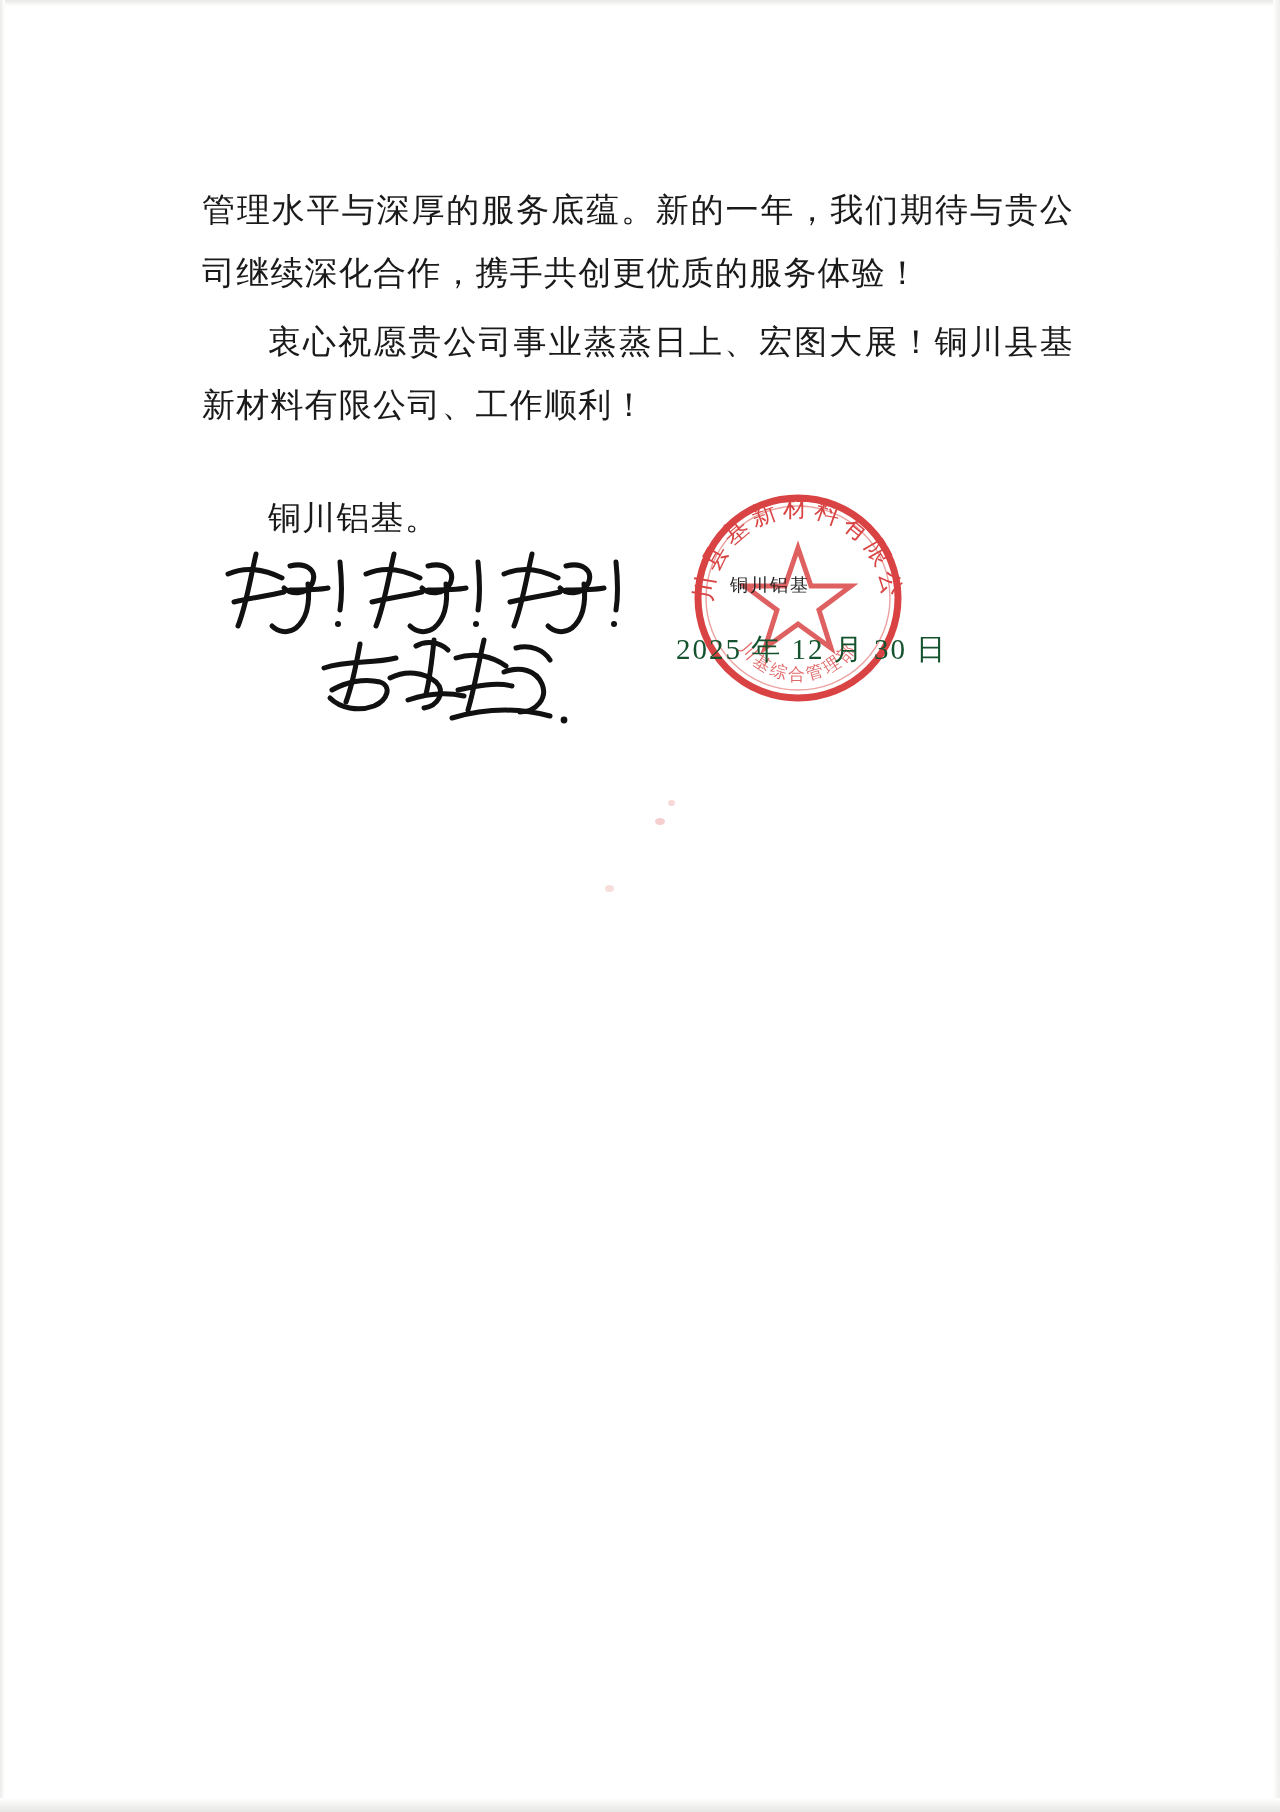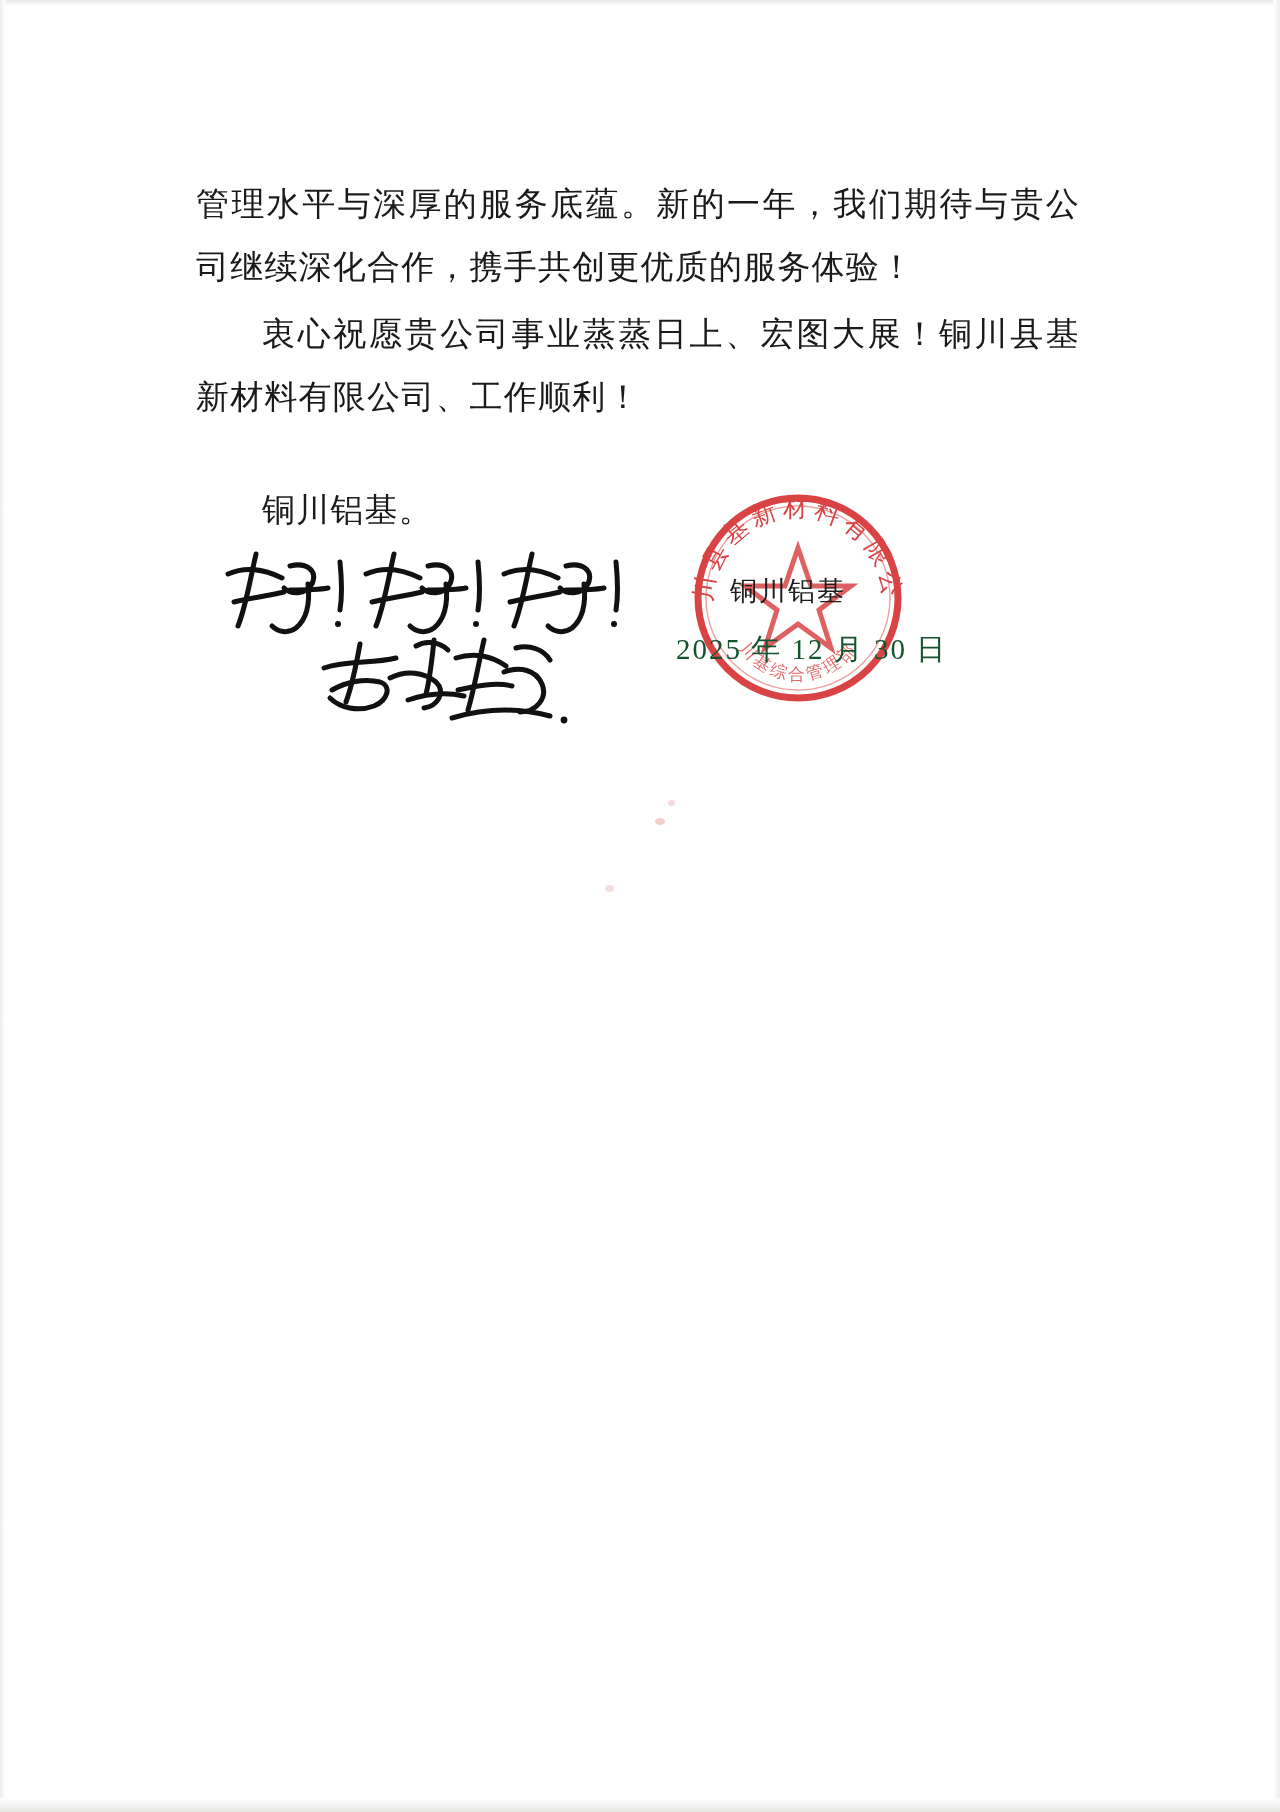--- a/index.html
+++ b/index.html
@@ -49,21 +49,21 @@
     left: 196px;
     top: 172px;
     width: 884px;
   }
   .para {
     font-size: 33px;
     line-height: 63px;
     color: #1a1a1a;
     letter-spacing: 1.2px;
     text-align: justify;
-    margin: 0;
+    margin: 6px;
     font-family: "Liberation Sans", "DejaVu Sans", sans-serif;
   }
   .para.indent {
     text-indent: 66px;
   }
   .para-gap-1 { margin-top: 4px; }
   .closing {
     margin-top: 50px;
     text-indent: 66px;
   }
@@ -97,21 +97,21 @@
     letter-spacing: 2px;
     color: #14532d;
     font-family: "Liberation Serif", "DejaVu Serif", serif;
     white-space: nowrap;
     z-index: 4;
   }
   .company-line {
     position: absolute;
     left: 730px;
     top: 573px;
-    font-size: 27px;
+    font-size: 18px;
     letter-spacing: 2px;
     color: #1d1d1d;
     font-family: "Liberation Serif", "DejaVu Serif", serif;
     white-space: nowrap;
     z-index: 4;
   }
   .smudge {
     position: absolute;
     width: 14px;
     height: 9px;

